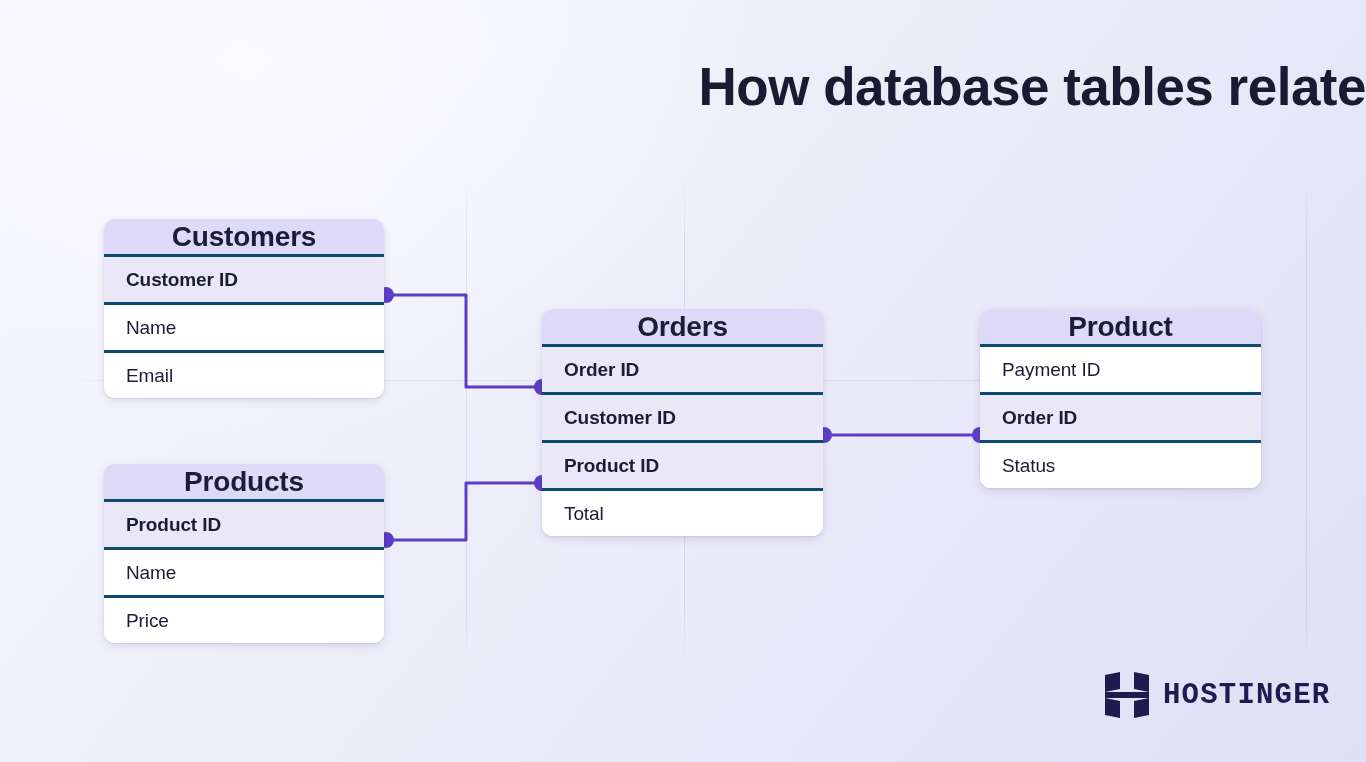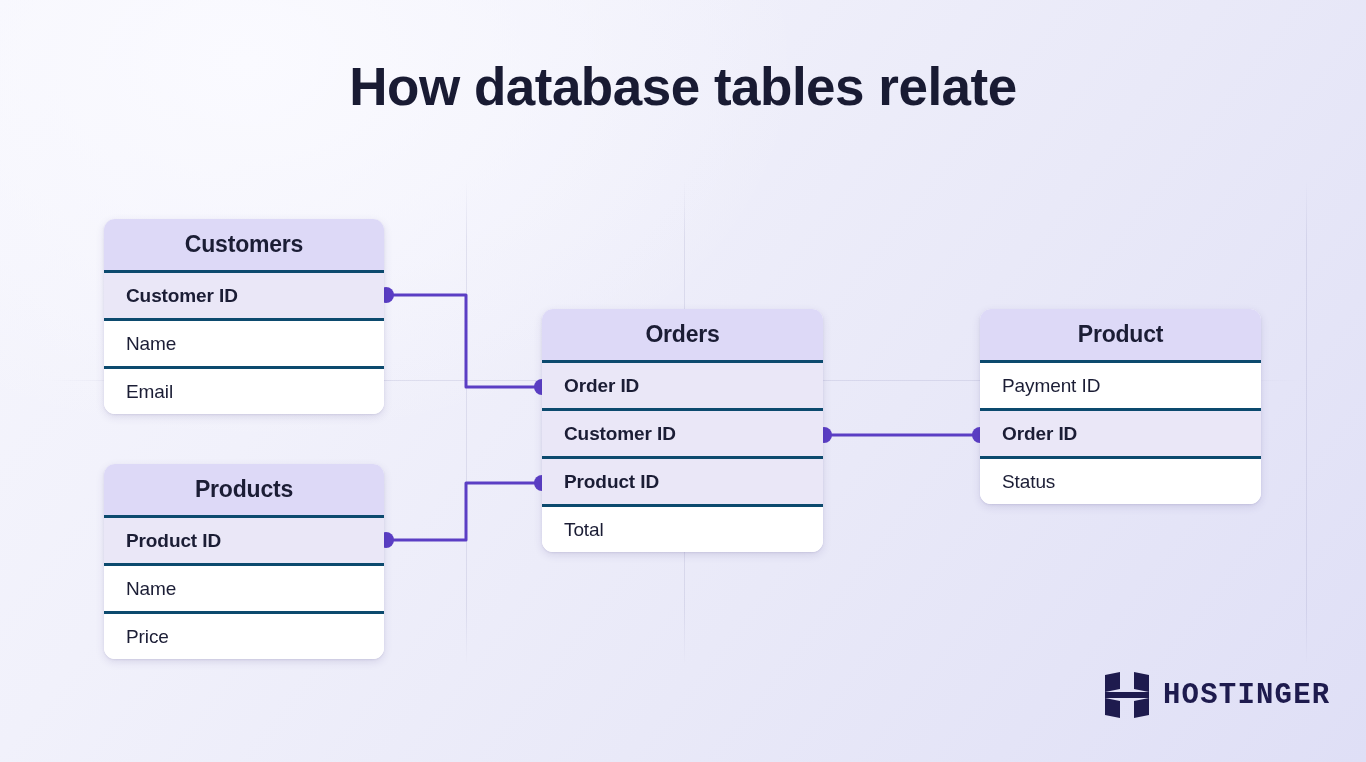--- a/index.html
+++ b/index.html
@@ -40,21 +40,21 @@
   .gridline-h {
     position: absolute;
     height: 1px;
     background: linear-gradient(to right, rgba(120,120,170,0) 0%, rgba(120,120,170,0.16) 10%, rgba(120,120,170,0.16) 86%, rgba(120,120,170,0) 100%);
   }
 
   
   #header {
     position: absolute;
     top: 0; left: 0; right: 0;
-    text-align: center;
+    text-align: right;
   }
   #page-title {
     margin-top: 57px;
     font-size: 53px;
     font-weight: bold;
     letter-spacing: -0.5px;
     color: #191b33;
     line-height: 1.15;
   }
   #page-subtitle {
@@ -82,26 +82,26 @@
   .entity-table {
     position: absolute;
     z-index: 2;
     border-radius: 11px;
     overflow: hidden;
     background: #ffffff;
     box-shadow: 0 3px 9px rgba(60, 50, 120, 0.13),
                 0 1px 2px rgba(60, 50, 120, 0.10);
   }
   .entity-header {
-    height: 51px;
+    height: 35px;
     background: #ddd9f7;
     display: flex;
     align-items: center;
     justify-content: center;
-    font-size: 23px;
+    font-size: 28px;
     font-weight: bold;
     color: #1b1d35;
     letter-spacing: -0.2px;
   }
   .entity-field {
     height: 48px;
     display: flex;
     align-items: center;
     padding-left: 22px;
     font-size: 19px;

